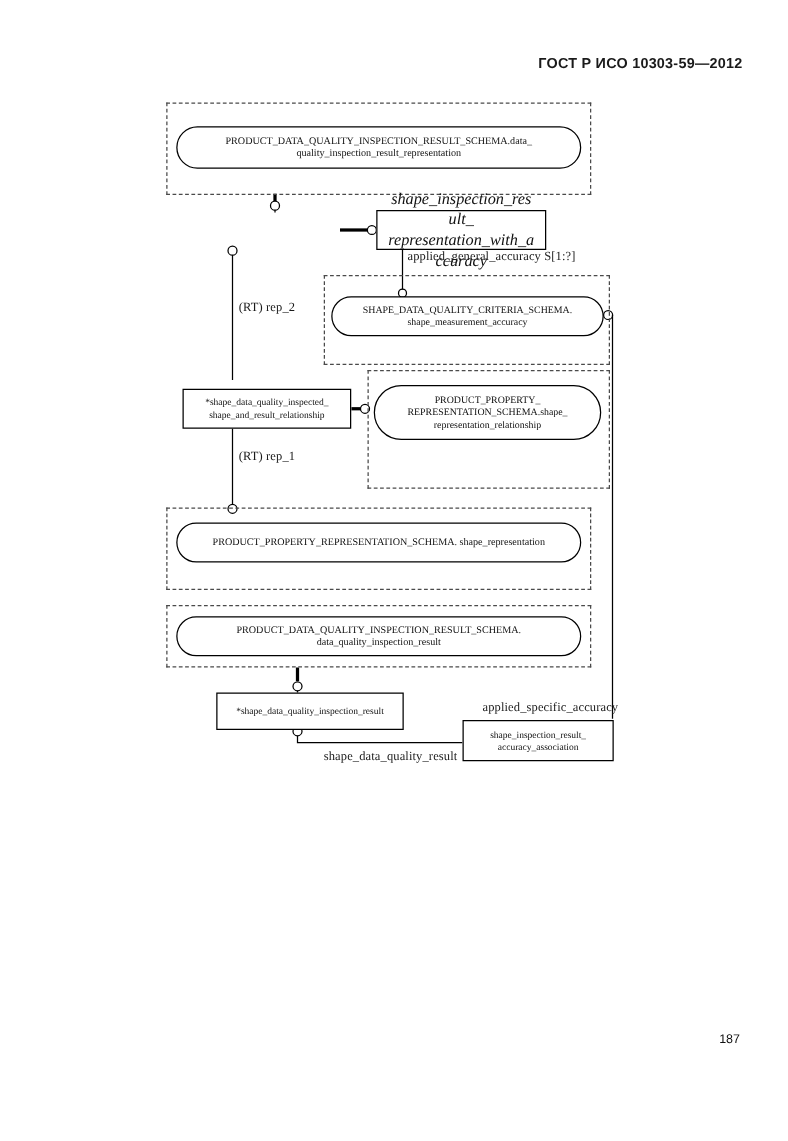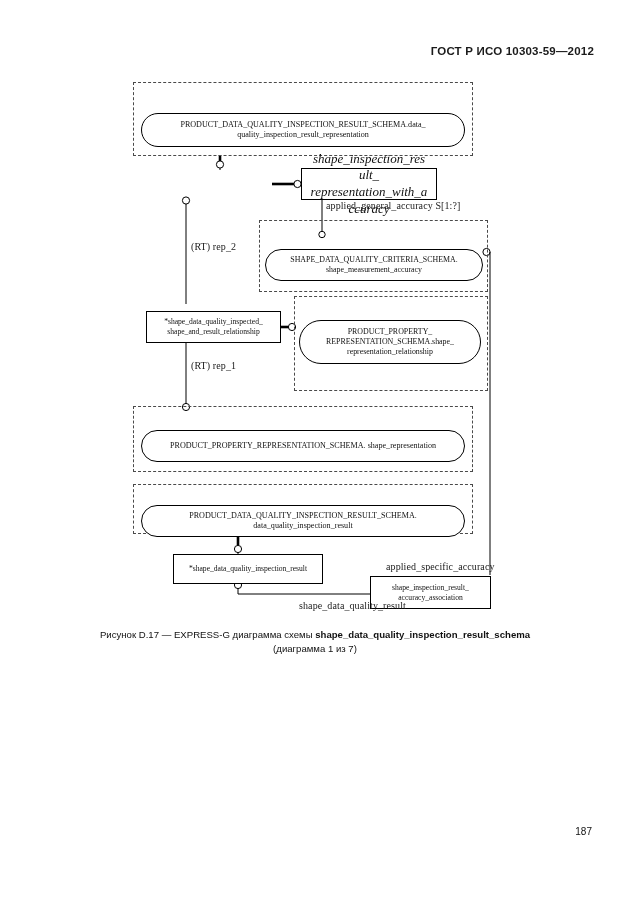--- a/index.html
+++ b/index.html
@@ -58,21 +58,20 @@
     justify-content: center;
     text-align: center;
     background: #ffffff;
     border: 1px solid #000000;
     font-family: "Liberation Serif", serif;
     color: #111111;
     line-height: 1.28;
   }
   .node.rounded {
     border-radius: 999px;
-    margin-top: 12px;
   }
   .node.rect {
     border-radius: 0;
   }
   .node span {
     display: block;
     padding: 0 8px;
     word-break: break-word;
   }
 
@@ -214,24 +213,20 @@
     </div>
 
     <div class="edge-label" style="left:326px; top:200px;">applied_general_accuracy  S[1:?]</div>
 
     <div class="edge-label" style="left:191px; top:241px;">(RT) rep_2</div>
 
     <div class="edge-label" style="left:191px; top:360px;">(RT) rep_1</div>
 
     <div class="edge-label" style="left:386px; top:561px;">applied_specific_accuracy</div>
 
-    <div class="edge-label" style="left:259px; top:600px;margin-left:40px;">shape_data_quality_result</div>
+    <div class="edge-label" style="left:259px; top:600px;">shape_data_quality_result</div>
 
   </div>
 
-  <div class="caption">
-    <span>Рисунок D.17 — EXPRESS-G диаграмма схемы </span><span class="b">shape_data_quality_inspection_result_schema</span>
-    <span class="caption-line2">(диаграмма 1 из 7)</span>
-  </div>
 
   <div class="page-number">187</div>
 
 </div>
 
 </body></html>

